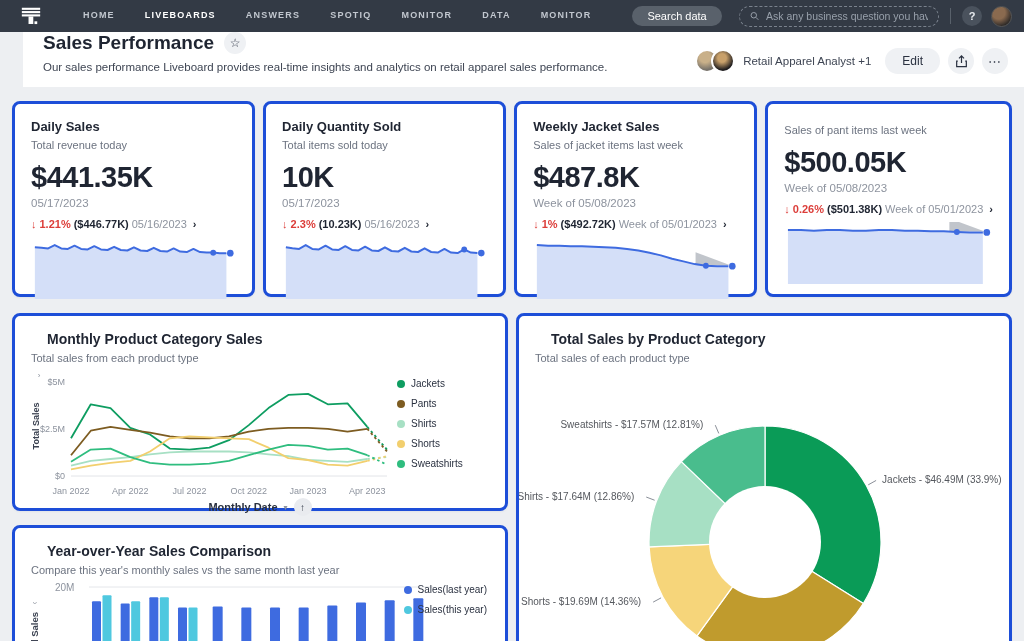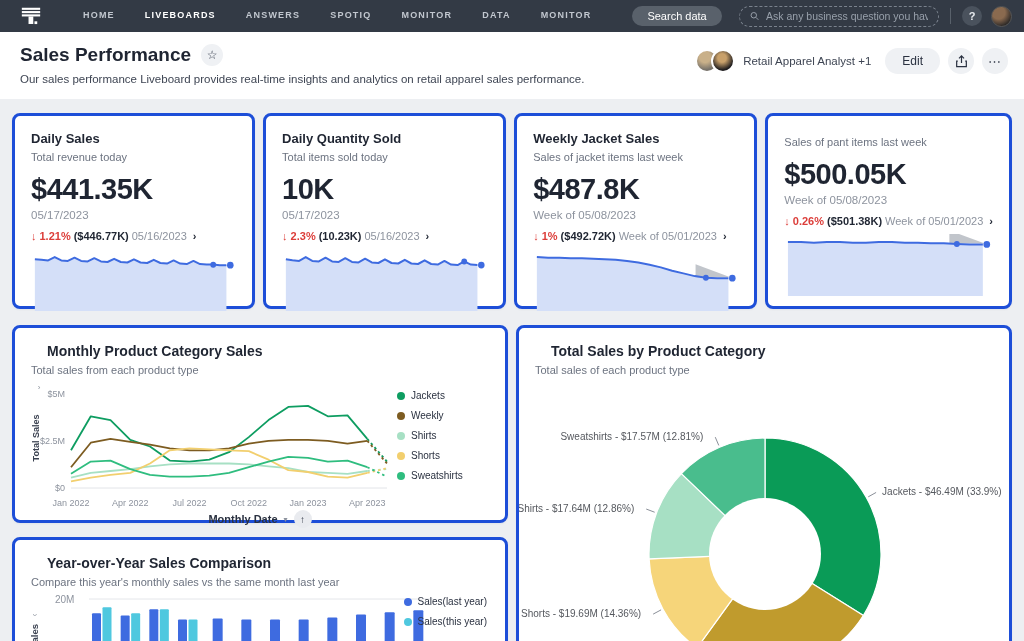--- a/index.html
+++ b/index.html
@@ -21,21 +21,21 @@
   .ask-input { background:transparent; border:none; outline:none; color:#98A0AB; font-size:10.5px;
               font-family:inherit; width:100%; }
   .ask-input::placeholder { color:#98A0AB; }
   .nav-divider { width:1px; height:16px; background:#59616B; margin:0 11px; }
   .help-btn { width:20px; height:20px; border-radius:50%; background:#4A525D; color:#E8EBEF;
               font-size:11px; font-weight:700; display:flex; align-items:center; justify-content:center; cursor:pointer; }
   .nav-avatar { width:21px; height:21px; border-radius:50%; margin-left:9px; cursor:pointer;
               background:radial-gradient(circle at 35% 30%, #8a6a4f 0 35%, #2e2a28 75%); border:1px solid #555; }
 
   
-  .header { background:#FFFFFF; padding:12px 20px 14px; position:relative; }
+  .header { background:#FFFFFF; padding:0 20px 14px; position:relative;margin-left:23px; }
   .title-row { display:flex; align-items:center; gap:10px; }
   .page-title { font-size:19px; font-weight:700; color:#1F2532; }
   .fav-btn { width:22px; height:22px; border-radius:50%; background:#EFF1F4; display:flex;
              align-items:center; justify-content:center; font-size:12px; color:#3A4150; cursor:pointer; }
   .page-desc { font-size:11.5px; color:#3E4553; margin-top:7px; }
   .header-right { position:absolute; right:16px; top:16px; display:flex; align-items:center; gap:8px; }
   .avatar-stack { display:flex; }
   .avatar-sm { width:24px; height:24px; border-radius:50%; border:2px solid #fff; }
   .avatar-sm.a1 { background:radial-gradient(circle at 40% 30%, #c9b089 0 30%, #77726a 70%); }
   .avatar-sm.a2 { background:radial-gradient(circle at 45% 35%, #c8a06a 0 25%, #1e1c1e 70%); margin-left:-8px; }
@@ -275,21 +275,21 @@
                 <polyline points="40.0,95.8 59.8,83.6 79.5,82.6 99.3,91.1 119.0,96.8 138.8,98.7 158.5,98.7 178.3,97.7 198.0,94.9 217.8,89.2 237.5,83.6 257.3,78.9 277.0,79.8 296.8,83.6 316.5,82.6 336.3,89.2" fill="none" stroke="#2FBD7F" stroke-width="1.8" stroke-linejoin="round"></polyline>
                 <polyline points="336.3,89.2 356.0,98.7" fill="none" stroke="#2FBD7F" stroke-width="1.8" stroke-dasharray="2.5,3"></polyline>
               </svg></div>
           <div class="legend-col">
               <div class="legend-item">
                 <span class="legend-dot" style="background:#0E9D61"></span>
                 <span>Jackets</span>
               </div>
               <div class="legend-item">
                 <span class="legend-dot" style="background:#7D5C21"></span>
-                <span>Weekly</span>
+                <span>Pants</span>
               </div>
               <div class="legend-item">
                 <span class="legend-dot" style="background:#A7E0C4"></span>
                 <span>Shirts</span>
               </div>
               <div class="legend-item">
                 <span class="legend-dot" style="background:#F2CF6E"></span>
                 <span>Shorts</span>
               </div>
               <div class="legend-item">

